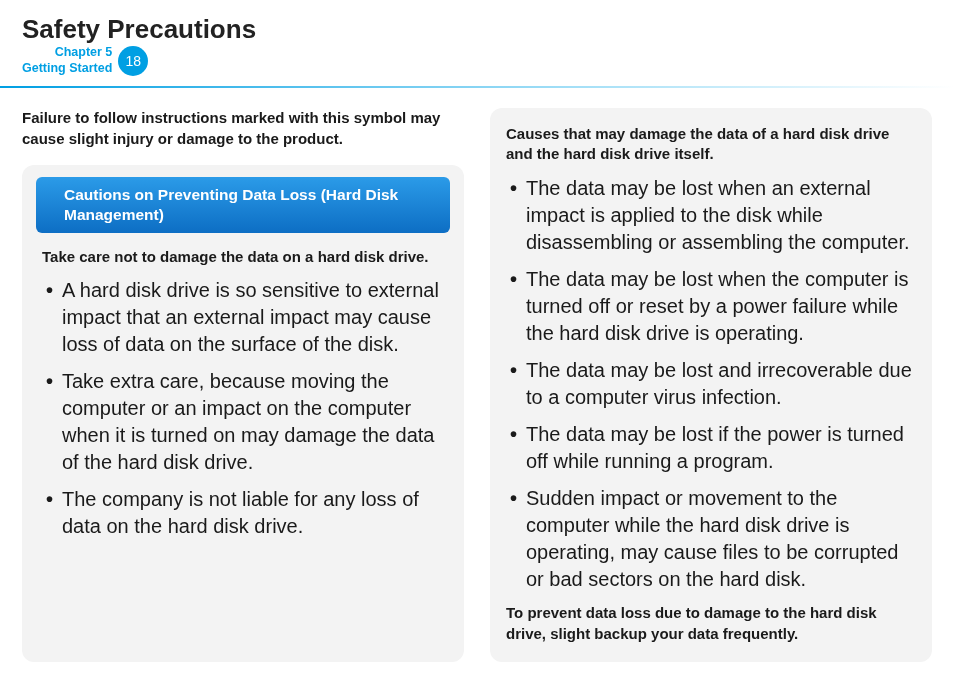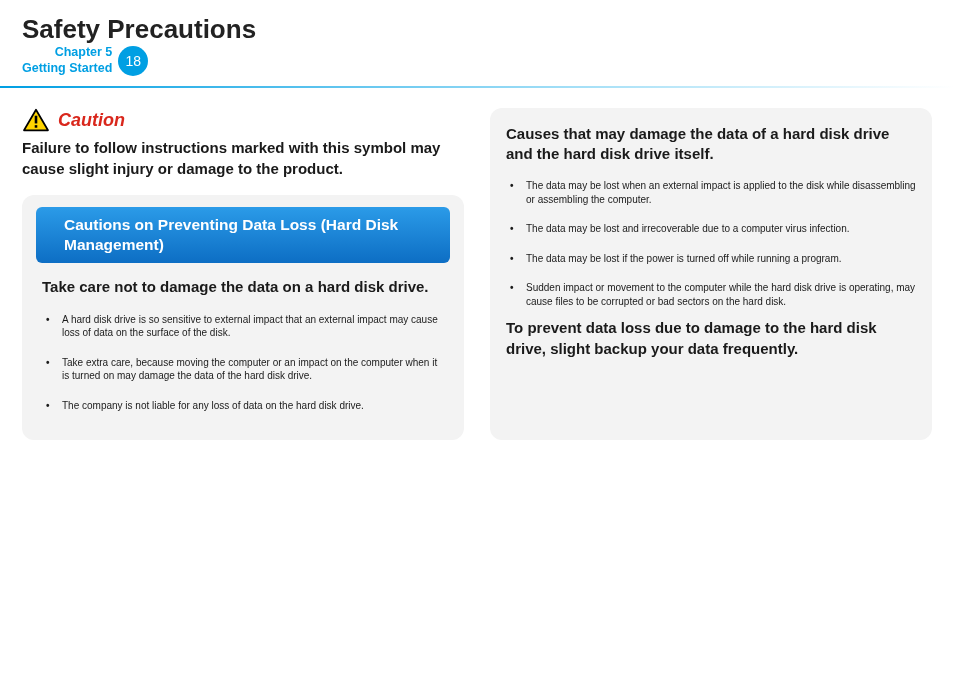--- a/index.html
+++ b/index.html
@@ -14,21 +14,21 @@
 .col { flex:1; display:flex; flex-direction:column; }
 .caution-head { display:flex; align-items:center; gap:8px; margin-bottom:6px; }
 .warn-tri { width:28px; height:24px; }
 .caution-label { font-size:18px; font-weight:700; font-style:italic; color:#d9271c; }
 .caution-text { font-size:15px; font-weight:700; line-height:1.35; margin-bottom:16px; }
 .panel { background:#f3f3f3; border-radius:12px; padding:14px 16px 18px 16px; flex:1; min-height:0; }
 .banner { background:linear-gradient(to bottom,#2b9be8,#0d6ec4); color:#fff; font-size:15.5px; font-weight:700; padding:8px 28px; border-radius:6px; margin:-2px -2px 14px -2px; line-height:1.3; }
 .subhead { font-size:15px; font-weight:700; margin-bottom:10px; line-height:1.3; }
 .causes-head { font-size:15px; font-weight:700; margin-bottom:12px; line-height:1.3; }
 ul.bullets { list-style:none; padding:0 0 0 4px; }
-ul.bullets li { position:relative; padding-left:16px; font-size:10px; line-height:1.35; margin-bottom:10px;margin-top:16px; }
+ul.bullets li { position:relative; padding-left:16px; font-size:20px; line-height:1.35; margin-bottom:10px; }
 ul.bullets li:before { content:"•"; position:absolute; left:0; top:0; font-weight:700; }
 .closing { font-size:15px; font-weight:700; line-height:1.35; margin-top:8px; }
 .left-panel-body { padding:0 4px; }
 </style>
 </head>
 <body>
 
 <div class="header">
   <div class="page-title">Safety Precautions</div>
   <div class="header-right">
@@ -39,48 +39,41 @@
     <div class="page-badge">
       <span>18</span>
     </div>
   </div>
   <div class="header-rule"></div>
 </div>
 
 <div class="content">
 
   <div class="col">
-    <div class="caution-head">
-      <svg class="warn-tri" viewBox="0 0 32 28">
-        <path d="M16 2 L30 26 L2 26 Z" fill="#ffd400" stroke="#000" stroke-width="2" stroke-linejoin="round"></path>
-        <rect x="14.5" y="9" width="3" height="9" fill="#000"></rect>
-        <rect x="14.5" y="20" width="3" height="3" fill="#000"></rect>
-      </svg>
-      <span class="caution-label">Caution</span>
-    </div>
     <div class="caution-text">Failure to follow instructions marked with this symbol may cause slight injury or damage to the product.</div>
 
     <div class="panel">
       <div class="banner">Cautions on Preventing Data Loss (Hard Disk Management)</div>
       <div class="left-panel-body">
         <div class="subhead">Take care not to damage the data on a hard disk drive.</div>
         <ul class="bullets">
           <li>A hard disk drive is so sensitive to external impact that an external impact may cause loss of data on the surface of the disk.</li>
           <li>Take extra care, because moving the computer or an impact on the computer when it is turned on may damage the data of the hard disk drive.</li>
           <li>The company is not liable for any loss of data on the hard disk drive.</li>
         </ul>
       </div>
     </div>
   </div>
 
   <div class="col">
     <div class="panel" style="padding-top:16px;">
       <div class="causes-head">Causes that may damage the data of a hard disk drive and the hard disk drive itself.</div>
       <ul class="bullets">
         <li>The data may be lost when an external impact is applied to the disk while disassembling or assembling the computer.</li>
+        <li>The data may be lost when the computer is turned off or reset by a power failure while the hard disk drive is operating.</li>
         <li>The data may be lost and irrecoverable due to a computer virus infection.</li>
         <li>The data may be lost if the power is turned off while running a program.</li>
         <li>Sudden impact or movement to the computer while the hard disk drive is operating, may cause files to be corrupted or bad sectors on the hard disk.</li>
       </ul>
       <div class="closing">To prevent data loss due to damage to the hard disk drive, slight backup your data frequently.</div>
     </div>
   </div>
 
 </div>
 

